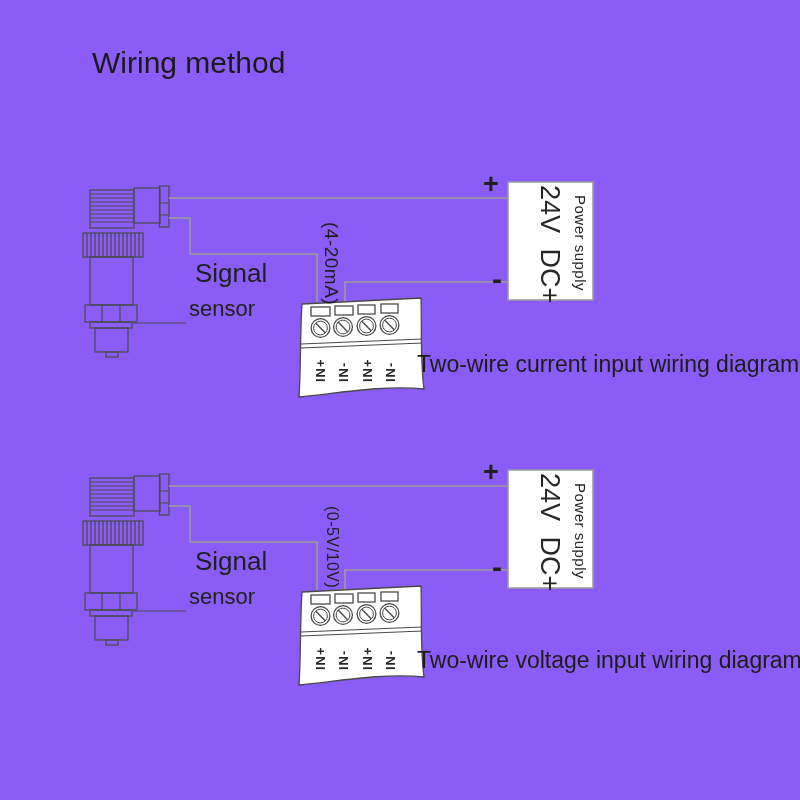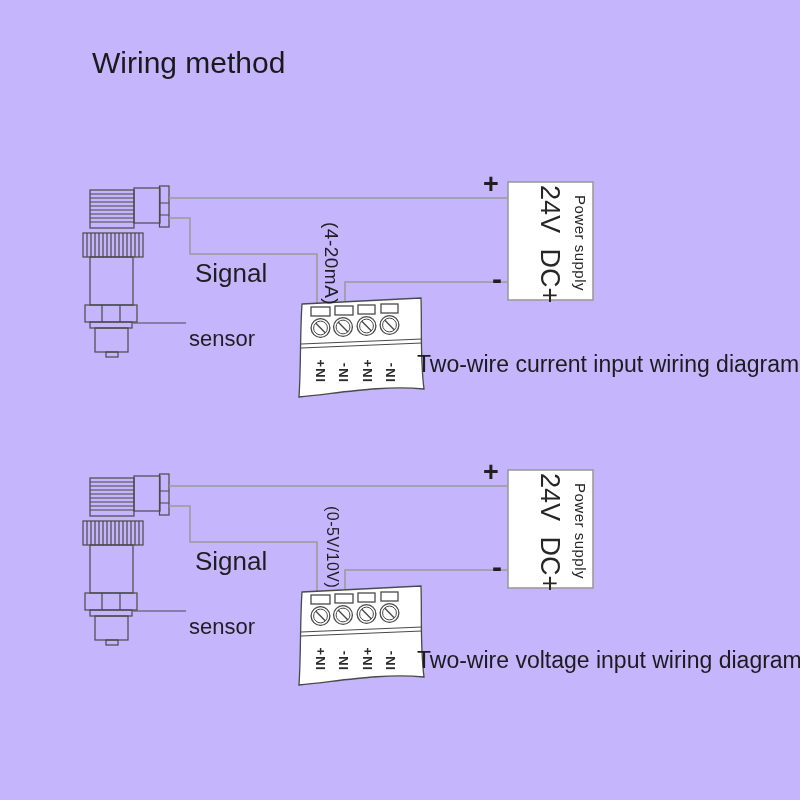--- a/index.html
+++ b/index.html
@@ -1,27 +1,27 @@
 <!DOCTYPE html>
 <html><head>
 <meta charset="utf-8">
 <style>
   html,body{margin:0;padding:0;background:#fff;}
   .canvas{
-    position:relative;width:800px;height:800px;background:#c4b5fd;
+    position:relative;width:800px;height:800px;background:#8b5cf6;
     font-family:"Liberation Sans", sans-serif;color:#1f1f1f;overflow:hidden;
   }
   .canvas span, .canvas .title{position:absolute;white-space:nowrap;line-height:1.1;}
   .title{left:92px;top:46px;font-size:30px;color:#1a1a1a;}
   .diagram{position:absolute;left:0;width:800px;height:240px;}
   .diagram-1{top:170px;}
   .diagram-2{top:458px;}
   .art{position:absolute;left:0;top:0;}
   .signal-label{left:195px;top:89px;font-size:26px;}
-  .sensor-label{left:189px;top:157px;font-size:22px;}
+  .sensor-label{left:189px;top:127px;font-size:22px;}
   .range-label{left:341px;top:52px;font-size:19px;transform:rotate(90deg);transform-origin:0 0;letter-spacing:0.5px;}
   .diagram-2 .range-label{font-size:16px;top:48px;}
   .plus-sign{left:483px;top:0px;font-size:27px;font-weight:700;}
   .minus-sign{left:492px;top:92px;font-size:30px;font-weight:700;}
   .ps-main{left:564px;top:15px;font-size:27px;word-spacing:8px;transform:rotate(90deg);transform-origin:0 0;color:#262626;}
   .ps-sub{left:588px;top:25px;font-size:15px;letter-spacing:0.5px;transform:rotate(90deg);transform-origin:0 0;color:#262626;}
   .terminal-label{font-size:13px;font-weight:700;letter-spacing:1px;line-height:12px;
     transform:rotate(-90deg);transform-origin:0 0;top:212px;color:#2b2b2b;}
   .t1{left:314px;} .t2{left:337px;} .t3{left:361px;} .t4{left:384px;}
   .caption{left:417px;top:182px;font-size:23px;color:#1c1c1c;}

